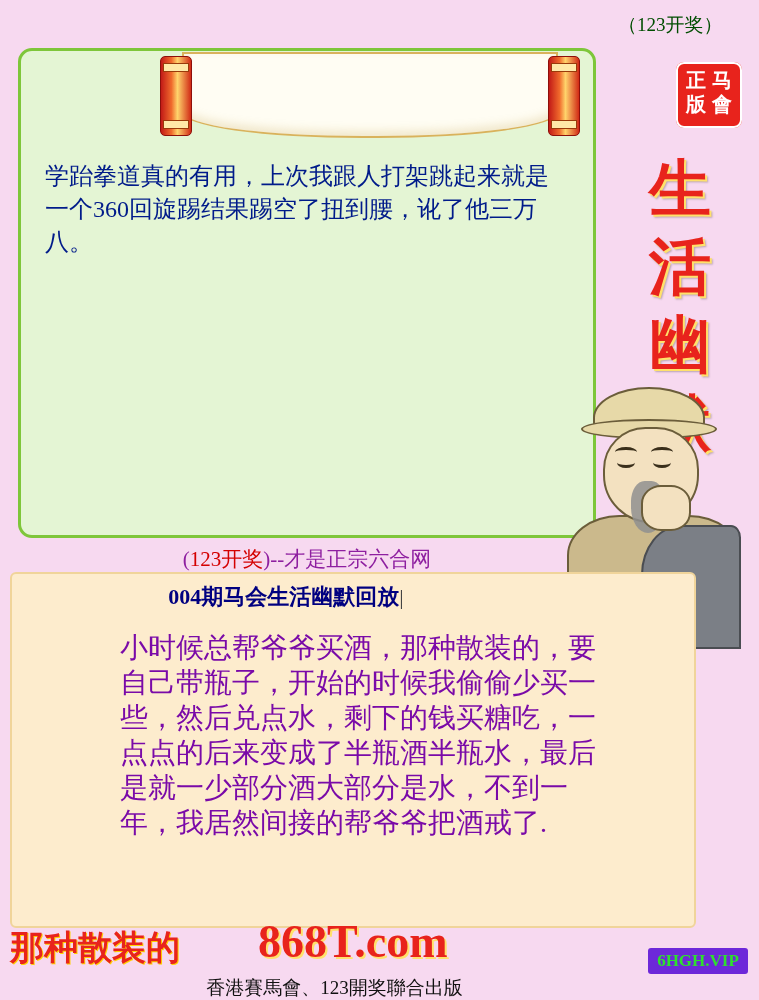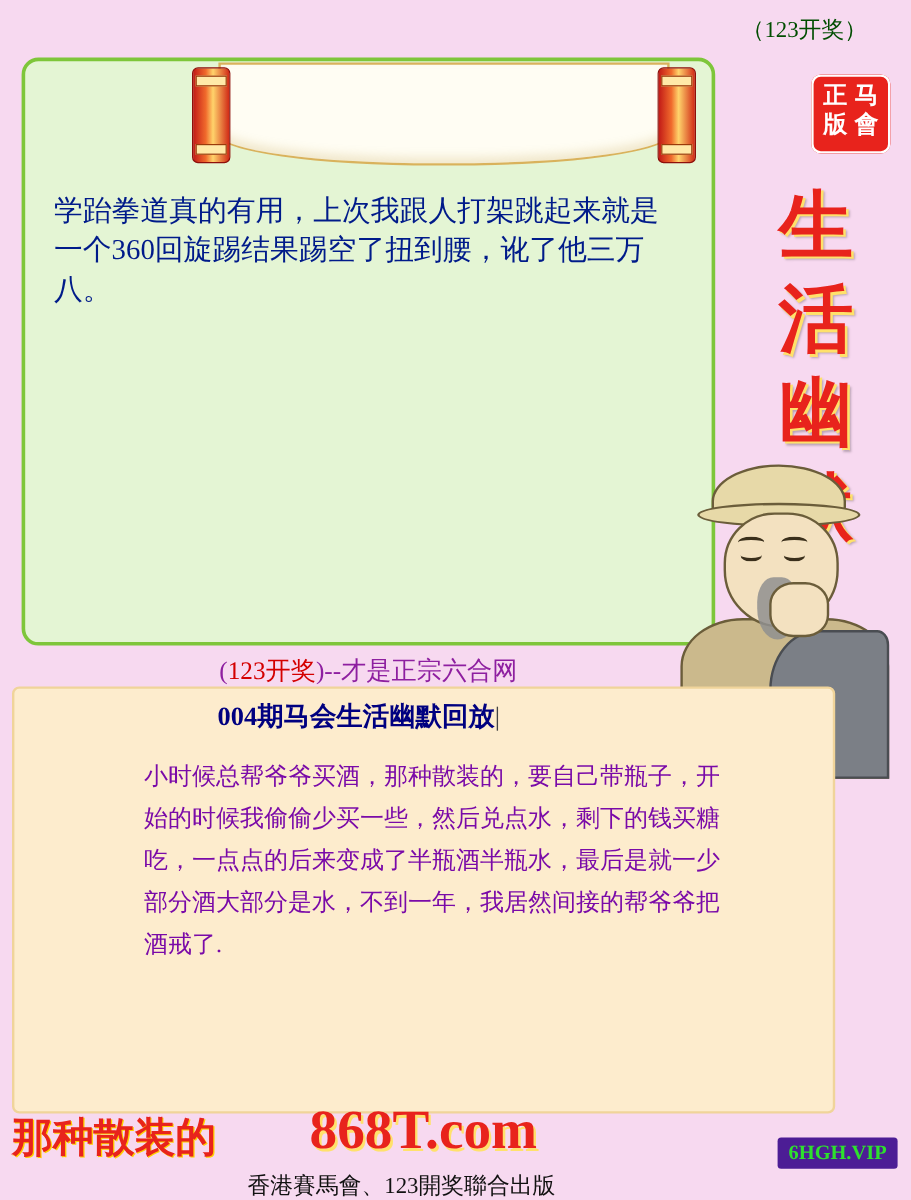--- a/index.html
+++ b/index.html
@@ -180,40 +180,40 @@
     top: 572px;
     width: 686px;
     height: 356px;
     background: #fdeccd;
     border: 2px solid #f0d49a;
     border-radius: 6px;
     box-sizing: border-box;
   }
   .replay-title {
     position: absolute;
-    left: 19px;
+    left: 6px;
     top: 582px;
     width: 560px;
     text-align: center;
     font-size: 22px;
     font-weight: bold;
     color: #000080;
     font-family: "Liberation Serif", serif;
   }
   .replay-title .bar {
     color: #444;
     font-weight: normal;
   }
   .replay-text {
     position: absolute;
     left: 120px;
     top: 630px;
     width: 480px;
     color: #7a0aa8;
-    font-size: 20px;
+    font-size: 28px;
     line-height: 35px;
     font-family: "Liberation Serif", serif;
   }
 
   
   .character {
     position: absolute;
     left: 545px;
     top: 385px;
     width: 215px;
@@ -329,21 +329,21 @@
     font-family: "Liberation Serif", serif;
     text-shadow: 2px 2px 0 #ffe16b;
     margin-left: 13px;
   }
   .wm-badge {
     position: absolute;
     left: 648px;
     top: 948px;
     width: 100px;
     height: 26px;
-    background: #4c1d95;
+    background: #6d28d9;
     border-radius: 3px;
     color: #2ee02e;
     font-size: 17px;
     font-weight: bold;
     text-align: center;
     line-height: 26px;
     font-family: "Liberation Serif", serif;
   }
   .footer-line {
     position: absolute;

